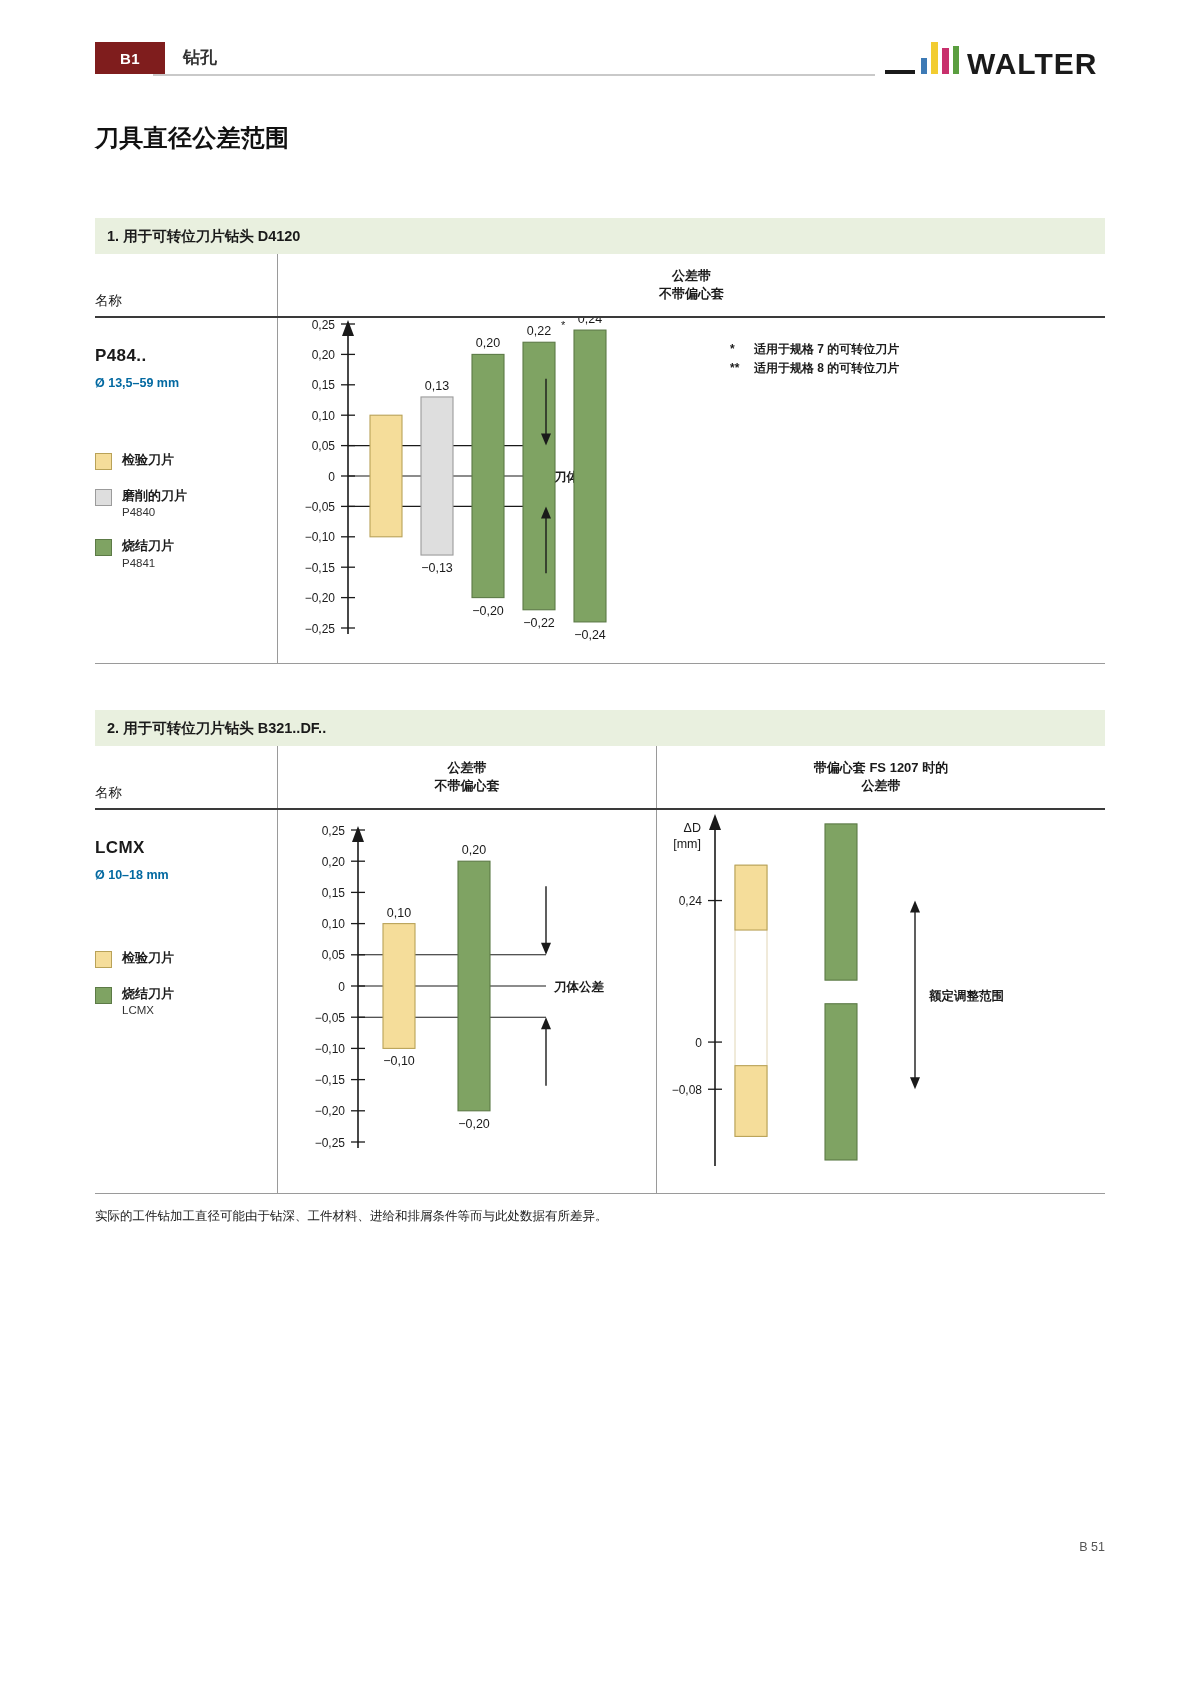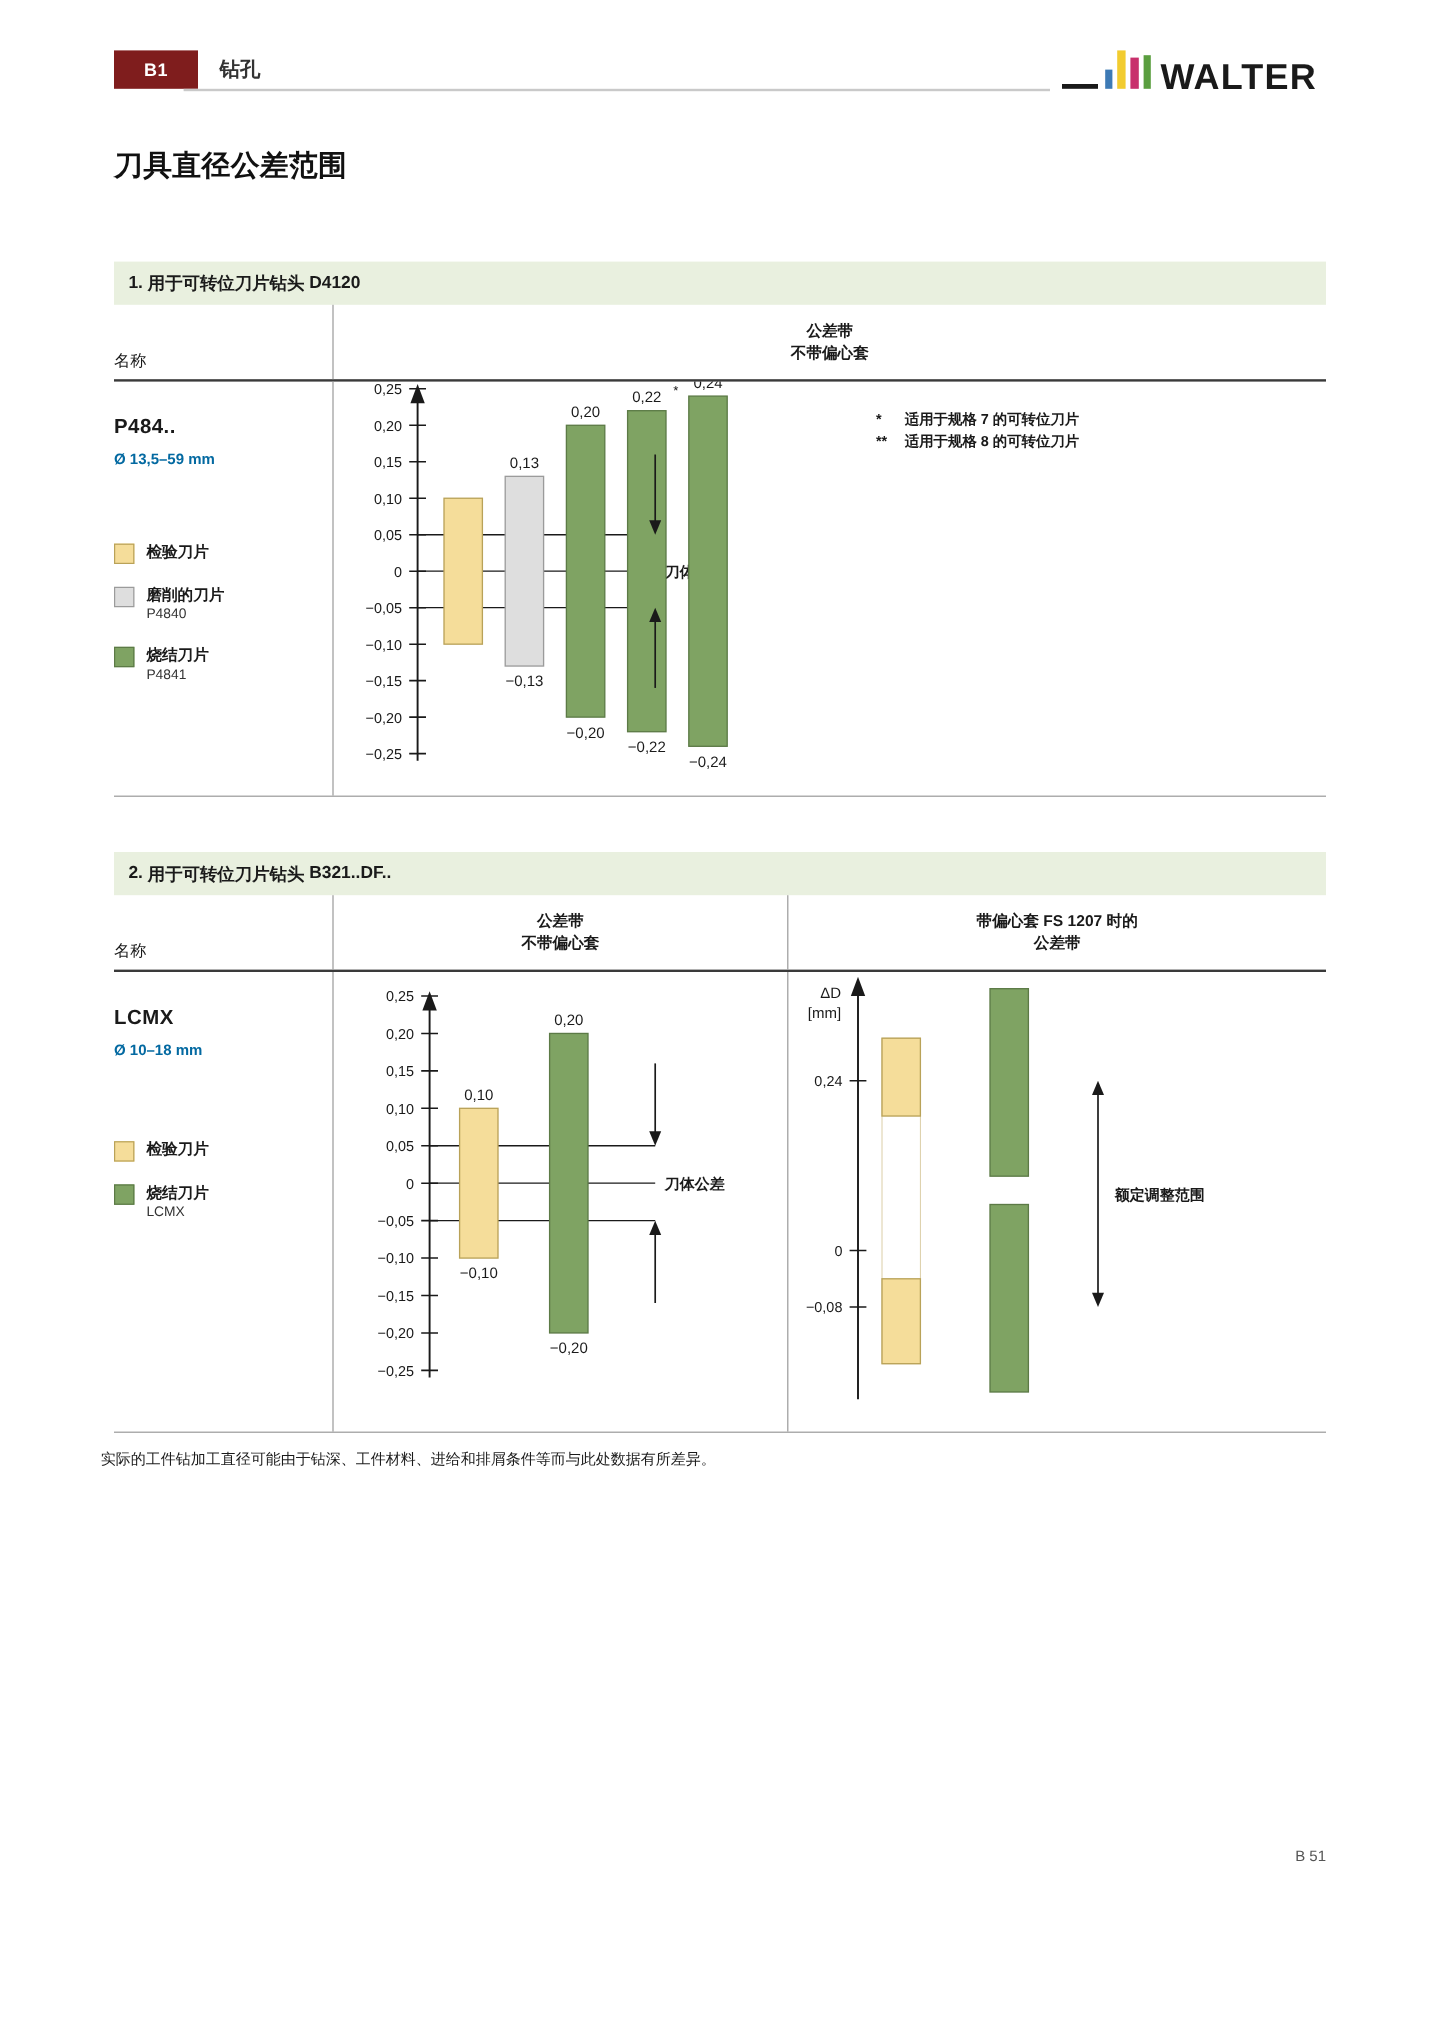--- a/index.html
+++ b/index.html
@@ -93,21 +93,21 @@
   .chart svg { display: block; }
 
   .footnotes {
     position: absolute; font-size: 12px; line-height: 1.6; color: #1a1a1a;
     font-weight: bold;
   }
   .fn-row { display: flex; }
   .fn-mark { width: 24px; flex: 0 0 auto; }
 
   .bottom-note {
-    position: absolute; left: 84px; top: 1208px; font-size: 12.5px; color: #1a1a1a;
+    position: absolute; left: 95px; top: 1208px; font-size: 12.5px; color: #1a1a1a;
   }
   .page-footer {
     position: absolute; right: 95px; top: 1540px; font-size: 12.5px;
     font-weight: normal; color: #555;
   }
 </style>
 </head>
 <body>
 
 <div class="page">

